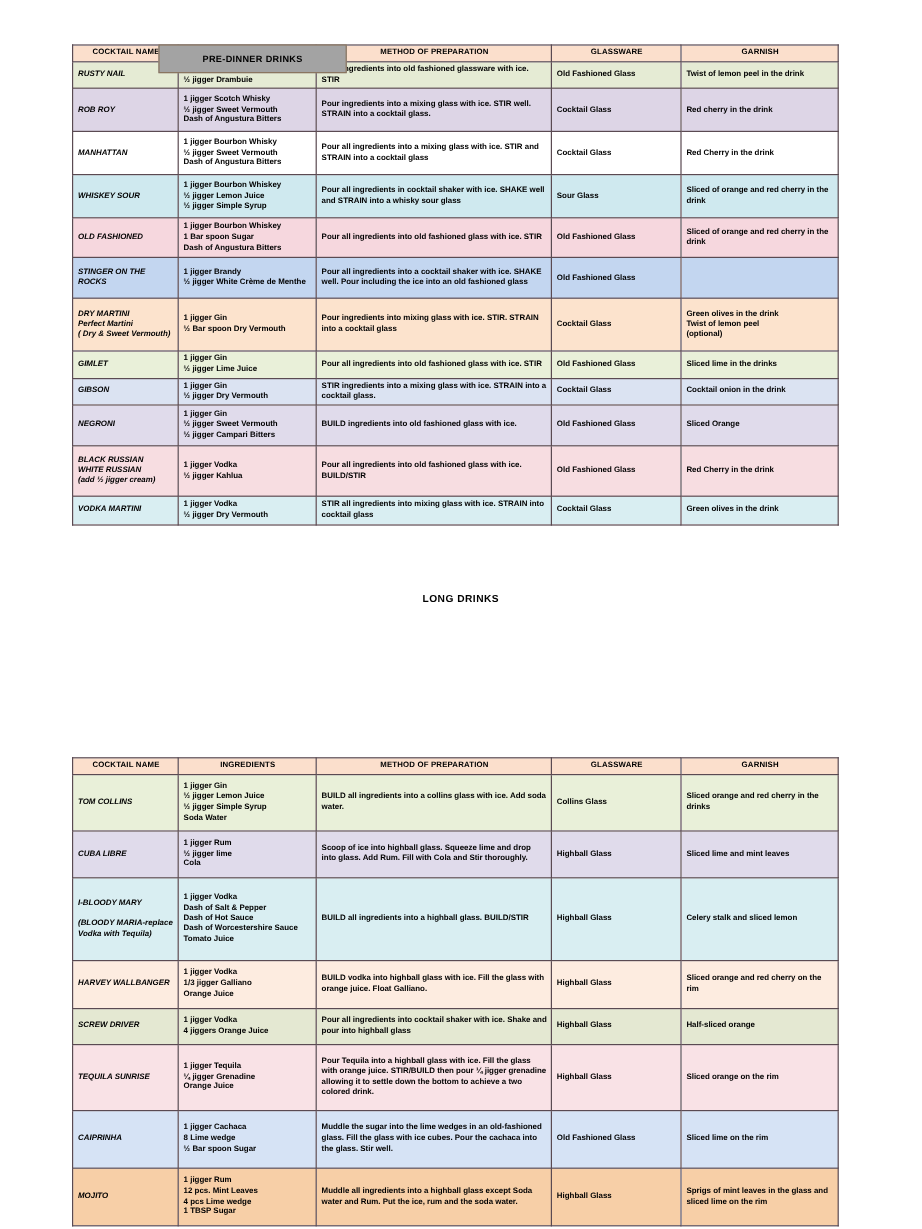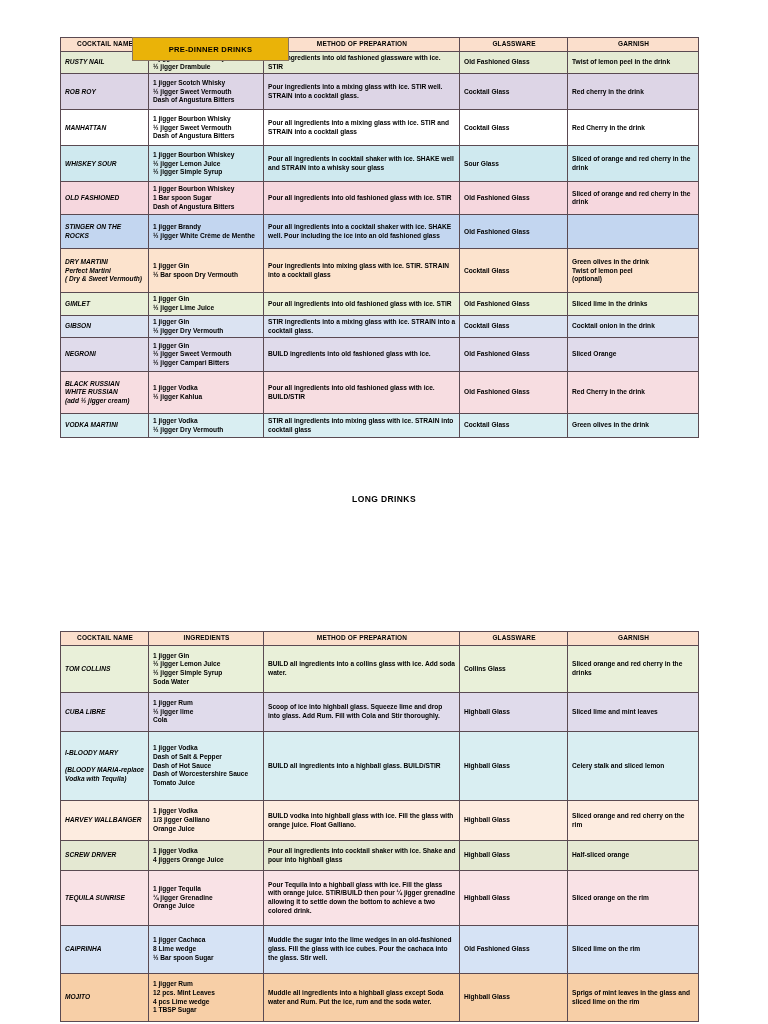--- a/index.html
+++ b/index.html
@@ -82,21 +82,21 @@
   .t-ltblue td { background: #d6e3f5; }
   .t-orange td { background: #f7cfa7; }
   .t-cream  td { background: #fdece0; }
 
   .overlay-box {
     position: absolute;
     left: 132px;
     top: 37px;
     width: 155px;
     height: 22px;
-    background: #eab308;
+    background: #a3a3a3;
     border: 1px solid #8a7560;
     display: flex;
     align-items: center;
     justify-content: center;
     font-size: 7.6px;
     font-weight: bold;
     letter-spacing: 0.3px;
     z-index: 5;
   }
 

